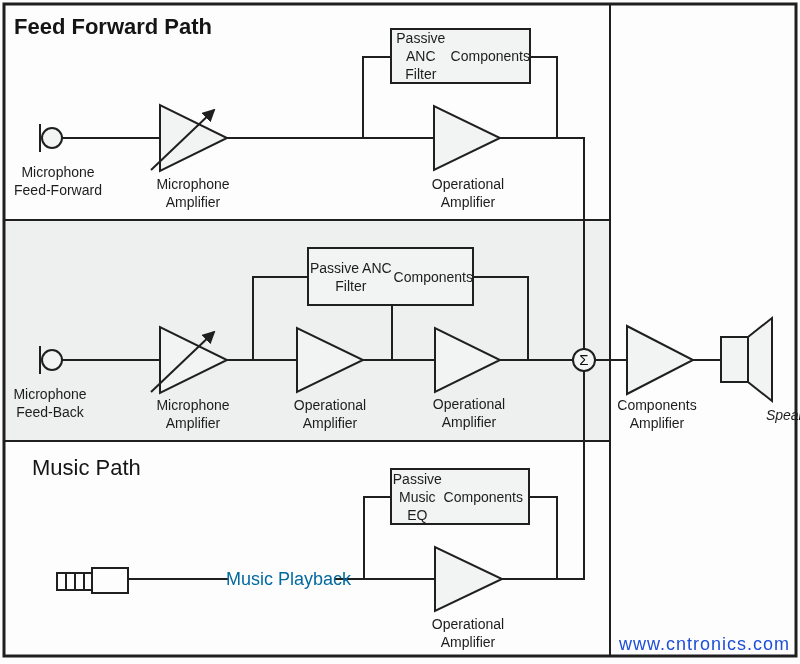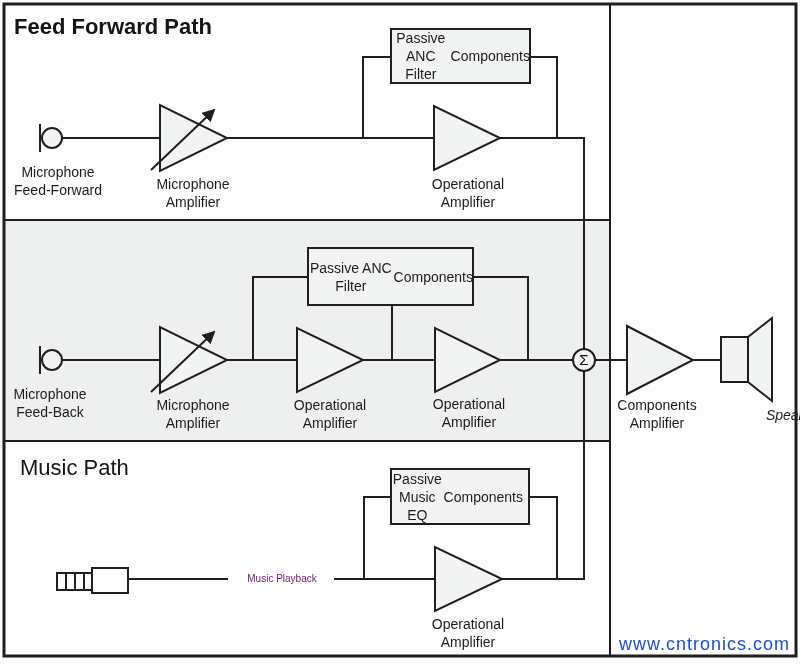--- a/index.html
+++ b/index.html
@@ -33,22 +33,22 @@
     white-space:nowrap;
   }
   .sigma{
     position:absolute;
     width:22px;height:22px;line-height:22px;
     text-align:center;
     font-size:15px;color:#111;
   }
   .inline-lbl{
     position:absolute;
-    font-size:10px;line-height:18px;
-    text-align:center;color:#701a75;white-space:nowrap;
+    font-size:18px;line-height:18px;
+    text-align:center;color:#0369a1;white-space:nowrap;
   }
   .watermark{
     position:absolute;
     font-size:18px;line-height:20px;
     text-align:right;
     color:#1d4ed8;
     letter-spacing:1px;
     white-space:nowrap;
   }
 </style>
@@ -134,21 +134,21 @@
       <polygon points="627,326 627,394 693,360" fill="#f2f4f3"></polygon>
       <line x1="693" y1="360" x2="721" y2="360"></line>
       <g>
         <rect x="721" y="337" width="27" height="45" fill="#f2f4f3"></rect>
         <polygon points="748,337 772,318 772,401 748,382" fill="#f2f4f3"></polygon>
       </g>
     </g>
   </svg>
 
   <div class="sectitle" style="left:14px;top:14px;font-weight:bold;">Feed Forward Path</div>
-  <div class="sectitle" style="left:20px;top:455px;">Music Path</div>
+  <div class="sectitle" style="left:32px;top:455px;">Music Path</div>
 
   <div class="lbl" style="left:8px;top:163px;width:100px;">
     <span>Microphone</span>
     <span>Feed-Forward</span>
   </div>
   <div class="lbl" style="left:133px;top:175px;width:120px;">
     <span>Microphone</span>
     <span>Amplifier</span>
   </div>
   <div class="boxtext" style="left:391px;top:29px;width:139px;height:54px;">

